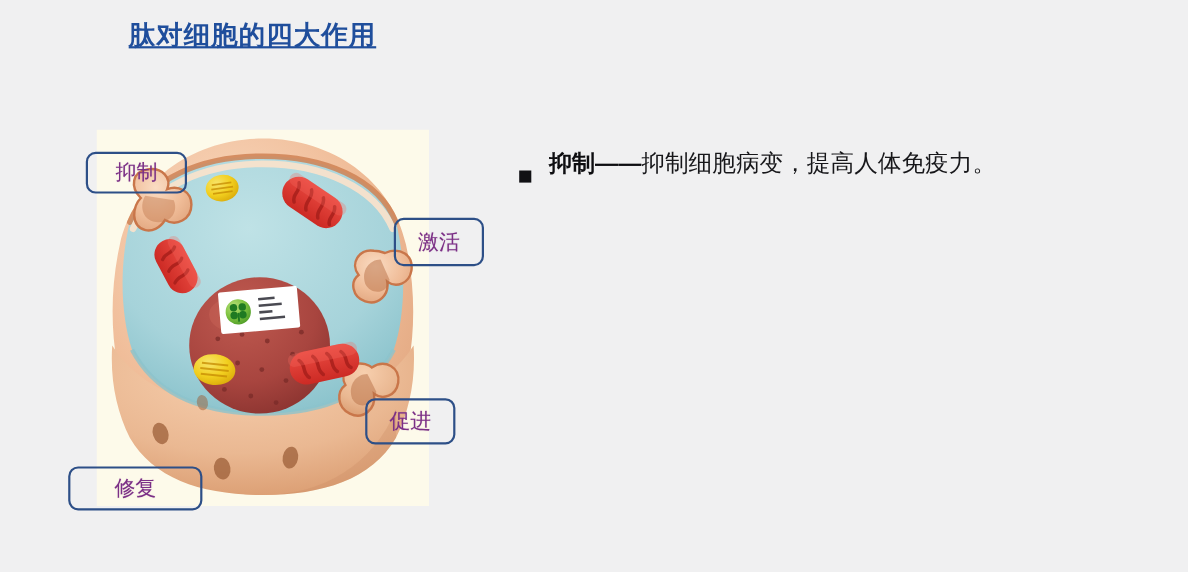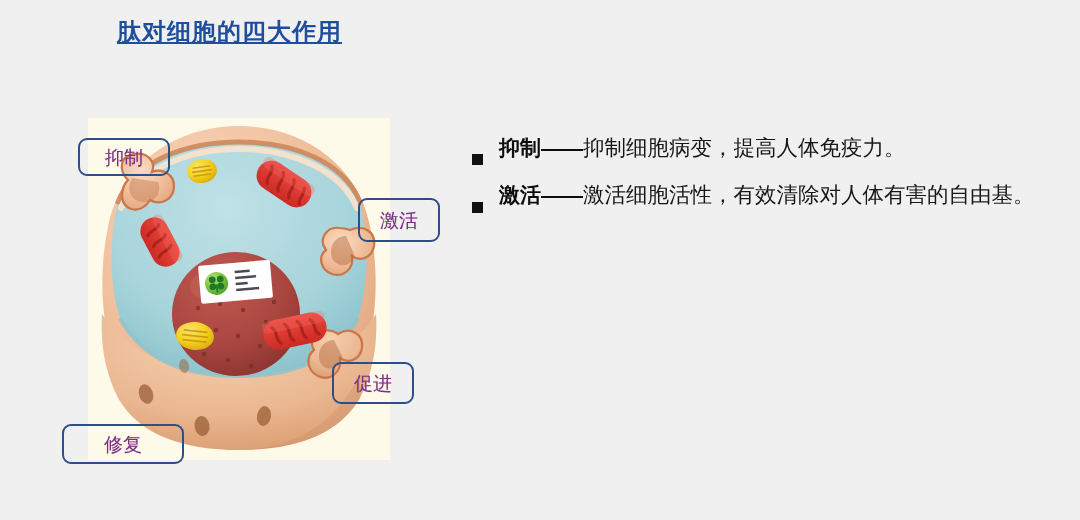--- a/index.html
+++ b/index.html
@@ -326,22 +326,16 @@
 
 <div id="bullet-list">
 
   <div class="bullet-row">
     <div class="bullet-marker"></div>
     <div class="bullet-body">
       <span class="bullet-key">抑制</span><span class="bullet-key">——</span><span>抑制细胞病变，提高人体免疫力。</span>
     </div>
   </div>
 
-  <div class="bullet-row">
-    <div class="bullet-marker"></div>
-    <div class="bullet-body">
-      <span class="bullet-key">激活</span><span class="bullet-key">——</span><span>激活细胞活性，有效清除对人体有害的自由基。</span>
-    </div>
-  </div>
 
 
 
 </div>
 
 </body></html>

